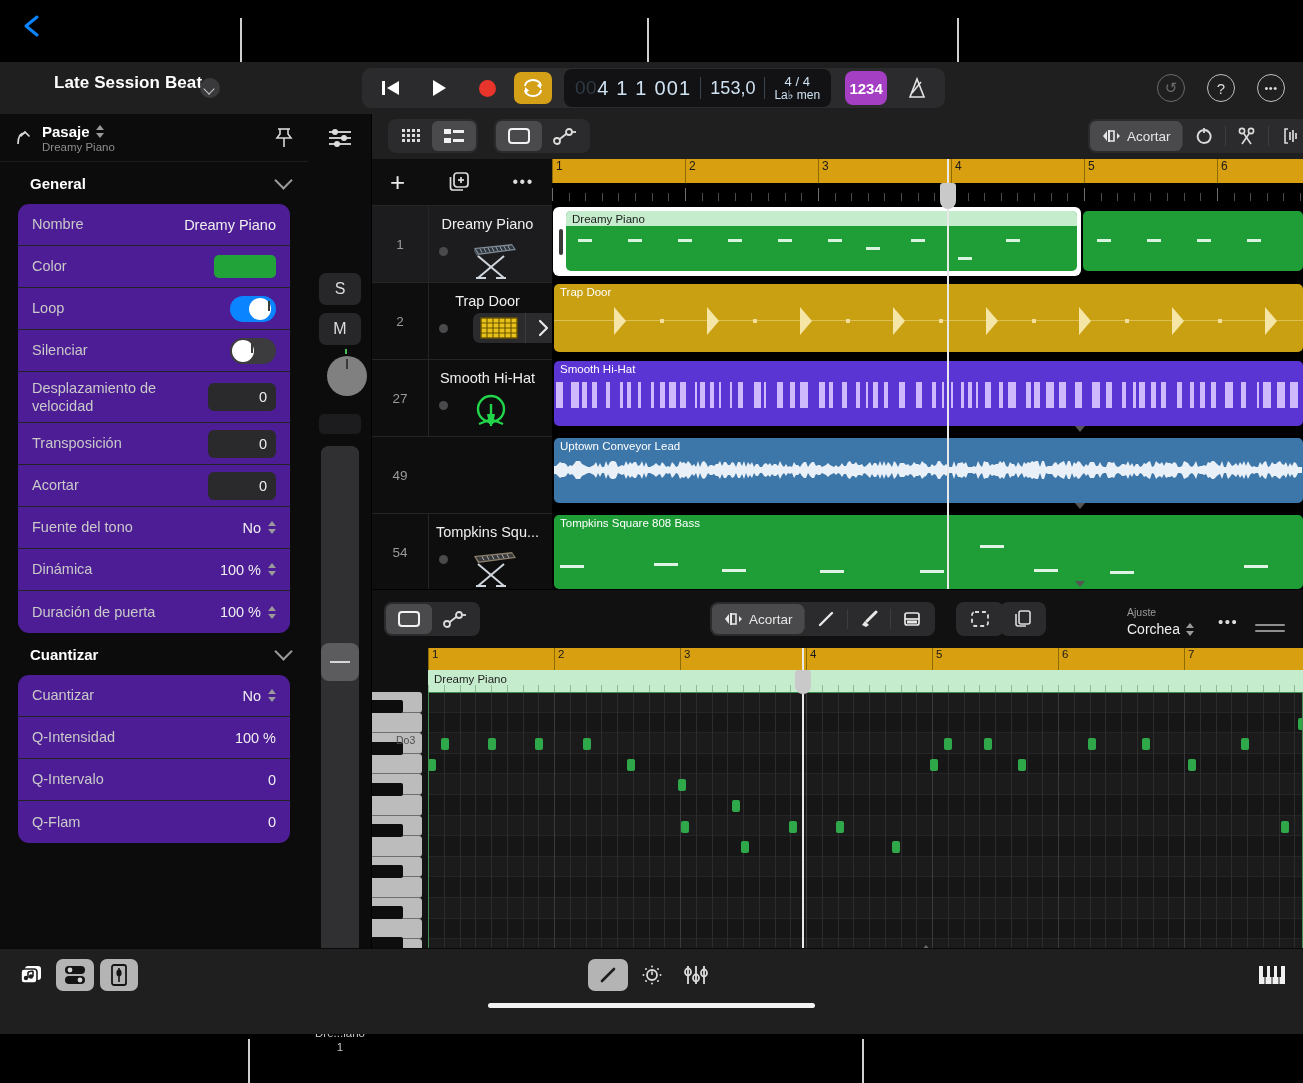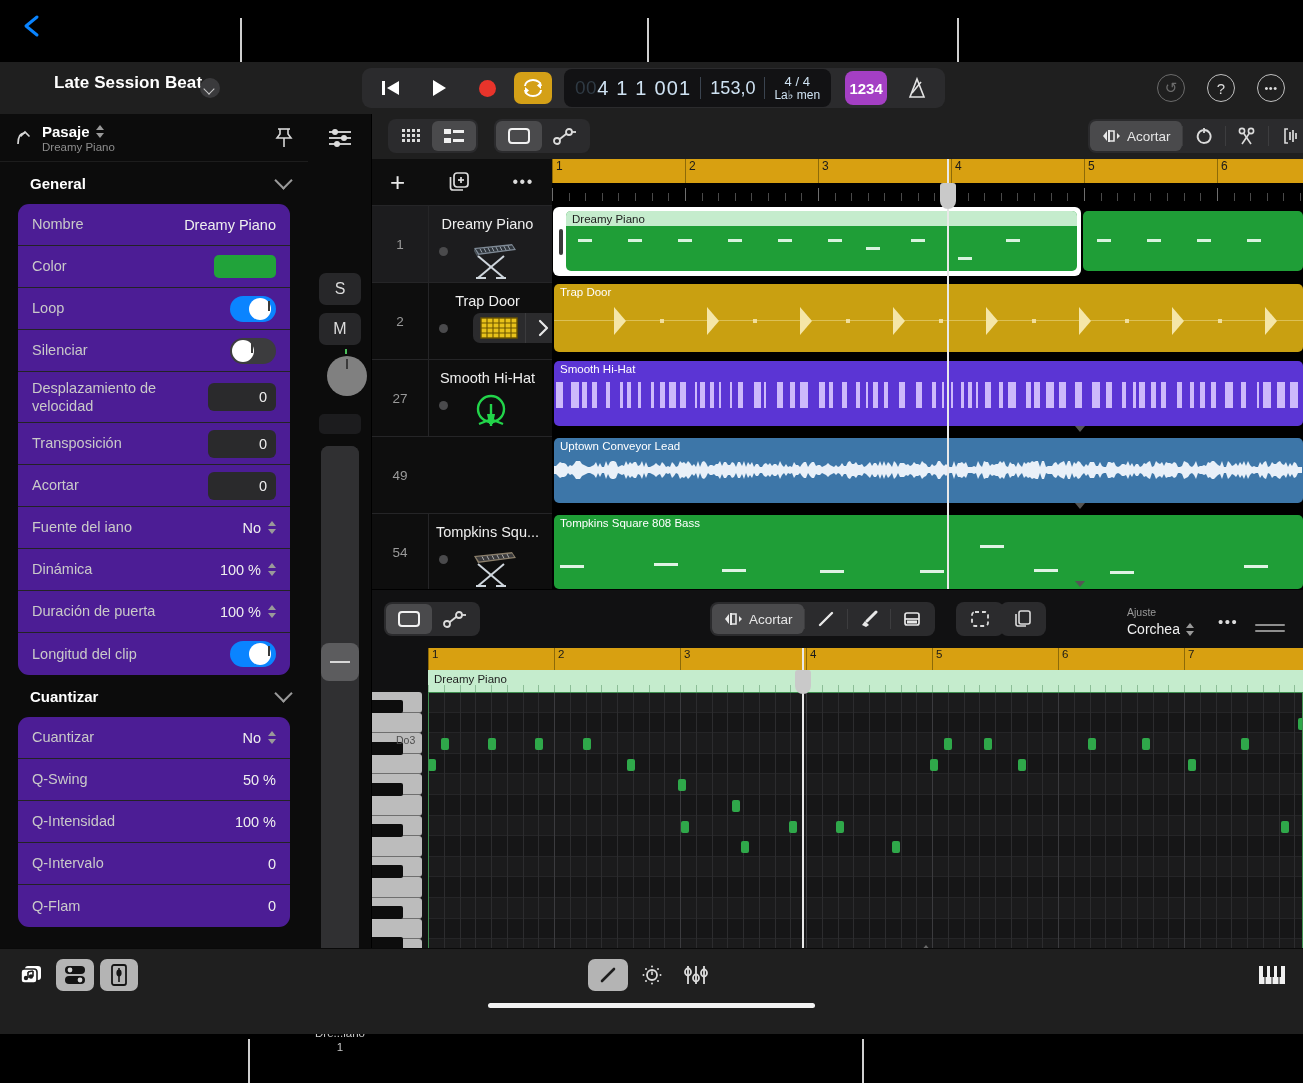--- a/index.html
+++ b/index.html
@@ -284,63 +284,53 @@
       </div>
       <div class="row" style="height:42px;">
         <span class="lbl">Transposición</span>
         <span class="numfield">0</span>
       </div>
       <div class="row" style="height:42px;">
         <span class="lbl">Acortar</span>
         <span class="numfield">0</span>
       </div>
       <div class="row" style="height:42px;">
-        <span class="lbl">Fuente del iano</span>
+        <span class="lbl">Fuente del tono</span>
         <span class="val">
             <span>No</span>
             <span class="stepper"></span>
           </span>
       </div>
       <div class="row" style="height:42px;">
         <span class="lbl">Dinámica</span>
         <span class="val">
             <span>100 %</span>
             <span class="stepper"></span>
           </span>
       </div>
       <div class="row" style="height:42px;">
         <span class="lbl">Duración de puerta</span>
         <span class="val">
             <span>100 %</span>
             <span class="stepper"></span>
-          </span>
-      </div>
-      <div class="row" style="height:42px;">
-        <span class="lbl">Longitud del clip</span>
-        <span class="toggle on">
-            <span class="knob"></span>
           </span>
       </div>
     </div>
 
     <div class="sect-title">
       <span>Cuantizar</span>
       <span class="chev-d"></span>
     </div>
     <div class="card">
       <div class="row">
         <span class="lbl">Cuantizar</span>
         <span class="val">
             <span>No</span>
             <span class="stepper"></span>
           </span>
-      </div>
-      <div class="row">
-        <span class="lbl">Q-Swing</span>
-        <span class="val">50 %</span>
       </div>
       <div class="row">
         <span class="lbl">Q-Intensidad</span>
         <span class="val">100 %</span>
       </div>
       <div class="row">
         <span class="lbl">Q-Intervalo</span>
         <span class="val">0</span>
       </div>
       <div class="row">

